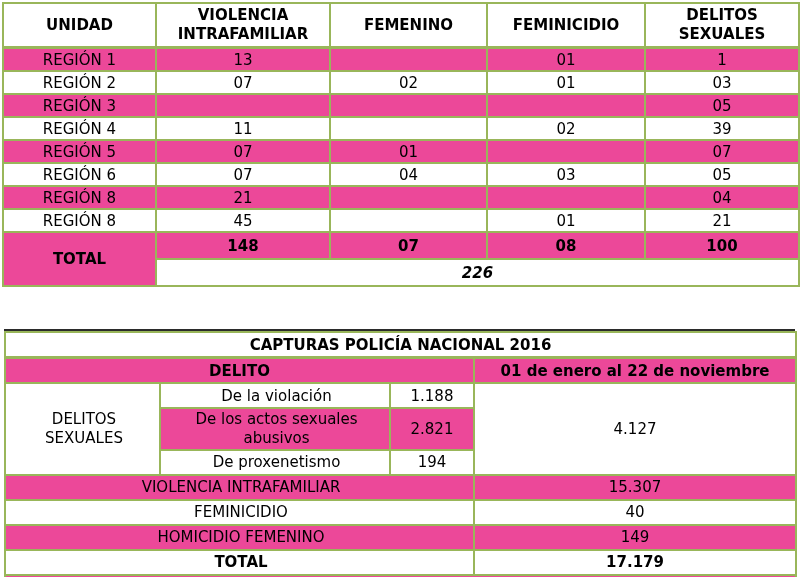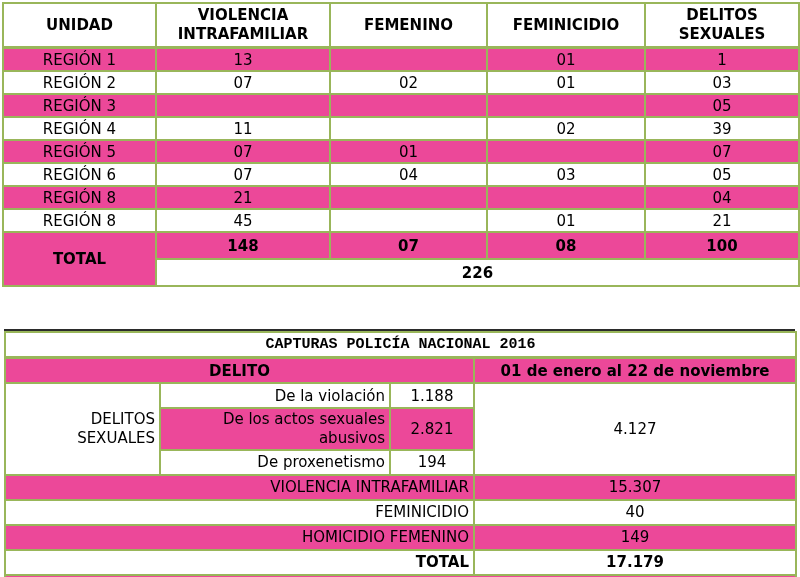--- a/index.html
+++ b/index.html
@@ -11,38 +11,38 @@
   table { border-collapse:collapse; table-layout:fixed; }
   th, td {
     border:2px solid #99B65A;
     font-size:15px; color:#000;
     vertical-align:middle; overflow:hidden;
     padding:1px 4px;
   }
   .g { background:#ec4899; }
   .b { font-weight:bold; }
   .c { text-align:center; }
-  .l { text-align:right; padding-left:7px; }
+  .l { text-align:center; padding-left:7px; }
   .preline { white-space:pre-line; line-height:1.25; }
 
   
   #t1 { width:796px; margin:2px 12px 0 2px; }
   #t1 thead th {
     font-weight:bold; height:40px; text-align:center;
     border-bottom-width:3px; background:#ffffff;
   }
   #t1 tbody td { height:19px; text-align:center; }
   #t1 tr.total-row td { height:23px; }
-  #t1 tr.grand-row td { height:23px; }
+  #t1 tr.grand-row td { height:23px;font-style:italic; }
 
   
   #t2wrap { margin:42px 0 0 4px; width:791px; border-top:2px solid #2b2b2b; }
   #t2 { width:791px; }
   #t2 td { height:21px; }
-  #t2 tr.title-row td { border-bottom-width:3px;font-family:Liberation Mono, monospace; }
+  #t2 tr.title-row td { border-bottom-width:3px; }
   #t2 td.twoline { height:33px; }
   #t2 td.strip { height:5px; padding:0; }
 </style>
 </head>
 <body>
 
 <table id="t1">
   <colgroup>
     <col style="width:153px">
       <col style="width:174px">

